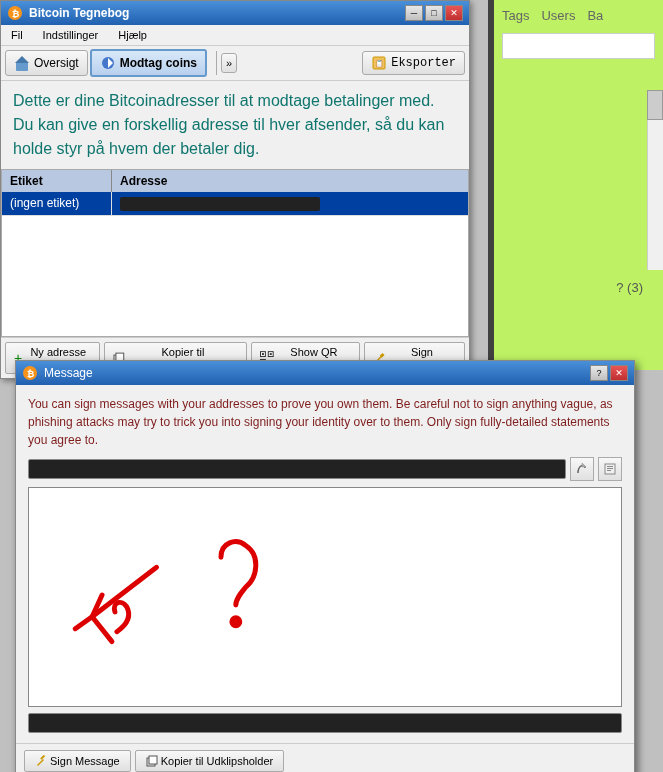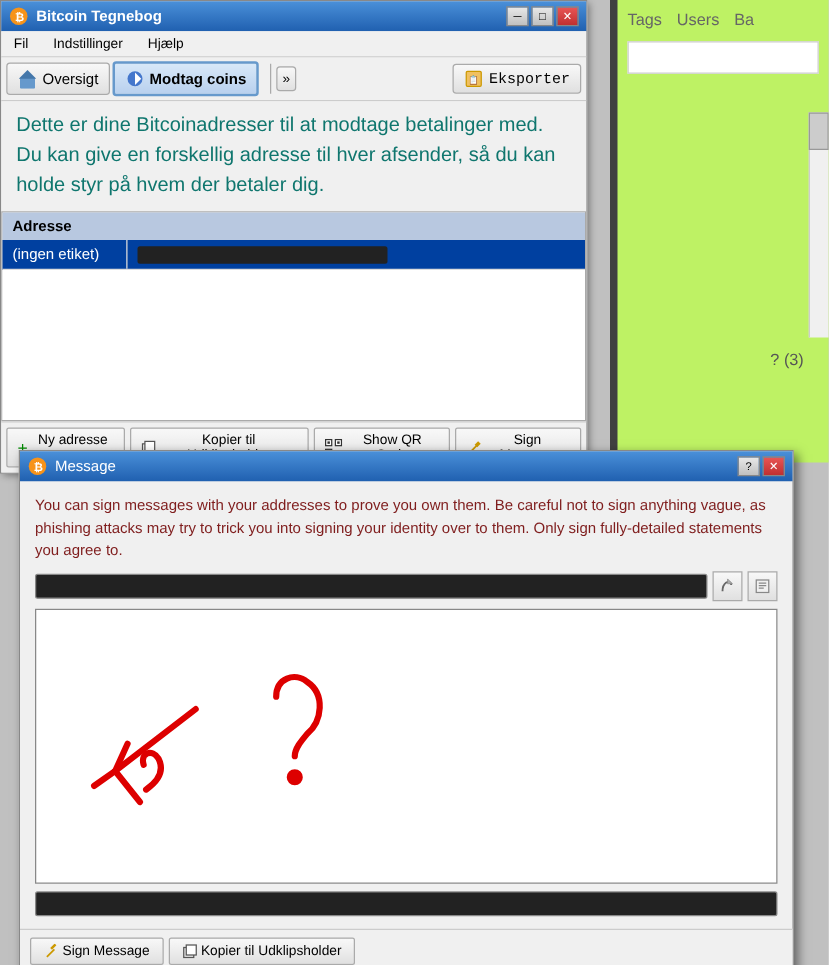--- a/index.html
+++ b/index.html
@@ -192,21 +192,21 @@
       background: #0040a0;
       color: white;
     }
 
     .table-cell {
       padding: 4px 8px;
       font-size: 12px;
     }
 
     .table-cell:first-child {
-      width: 100px;
+      width: 110px;
       border-right: 1px solid #ddd;
     }
 
     .table-cell:last-child {
       flex: 1;
     }
 
     .redacted-text {
       display: inline-block;
       background: #222;
@@ -491,20 +491,21 @@
         </svg>
         <span>Eksporter</span>
       </button>
     </div>
   </div>
 
   <div class="description-text">Dette er dine Bitcoinadresser til at modtage betalinger med.  Du kan give en forskellig adresse til hver afsender, så du kan holde styr på hvem der betaler dig.</div>
 
   <div class="table-container">
     <div class="table-header">
+      <div class="table-header-cell">Etiket</div>
       <div class="table-header-cell">Adresse</div>
     </div>
     <div class="table-row selected">
       <div class="table-cell">(ingen etiket)</div>
       <div class="table-cell">
         <span class="redacted-text">&nbsp;</span>
       </div>
     </div>
     <div class="empty-area"></div>
   </div>

